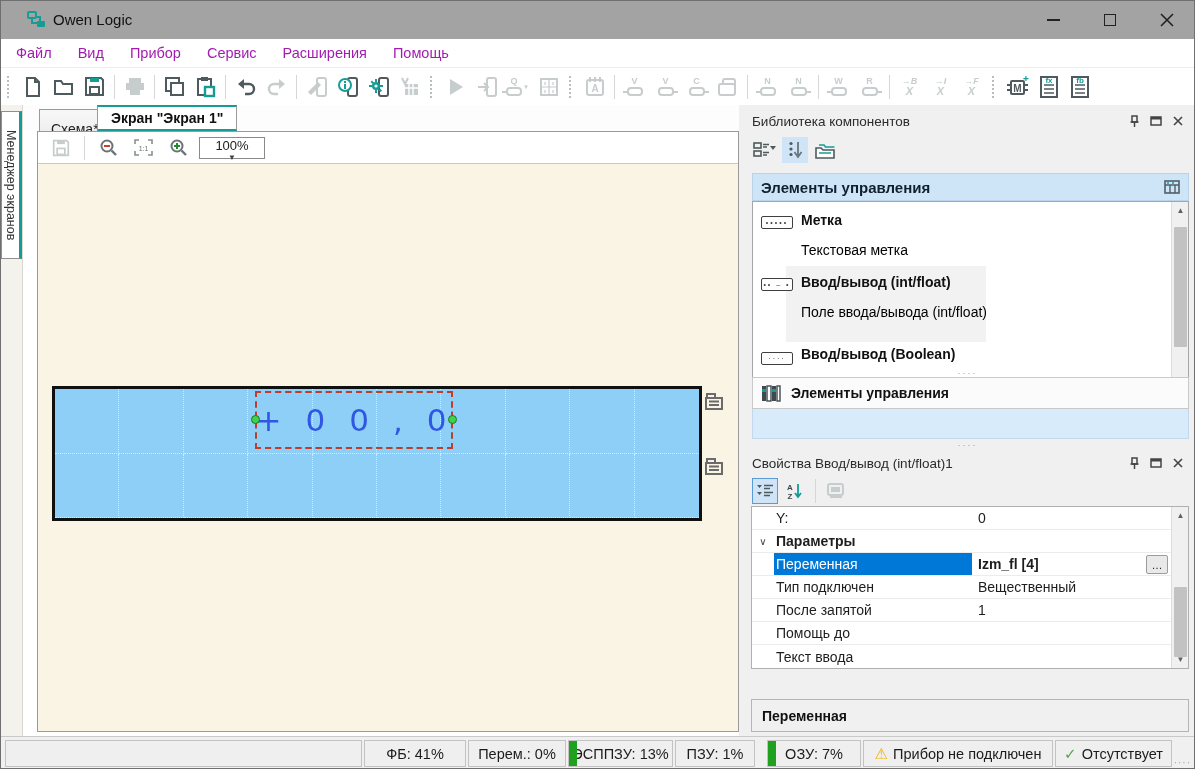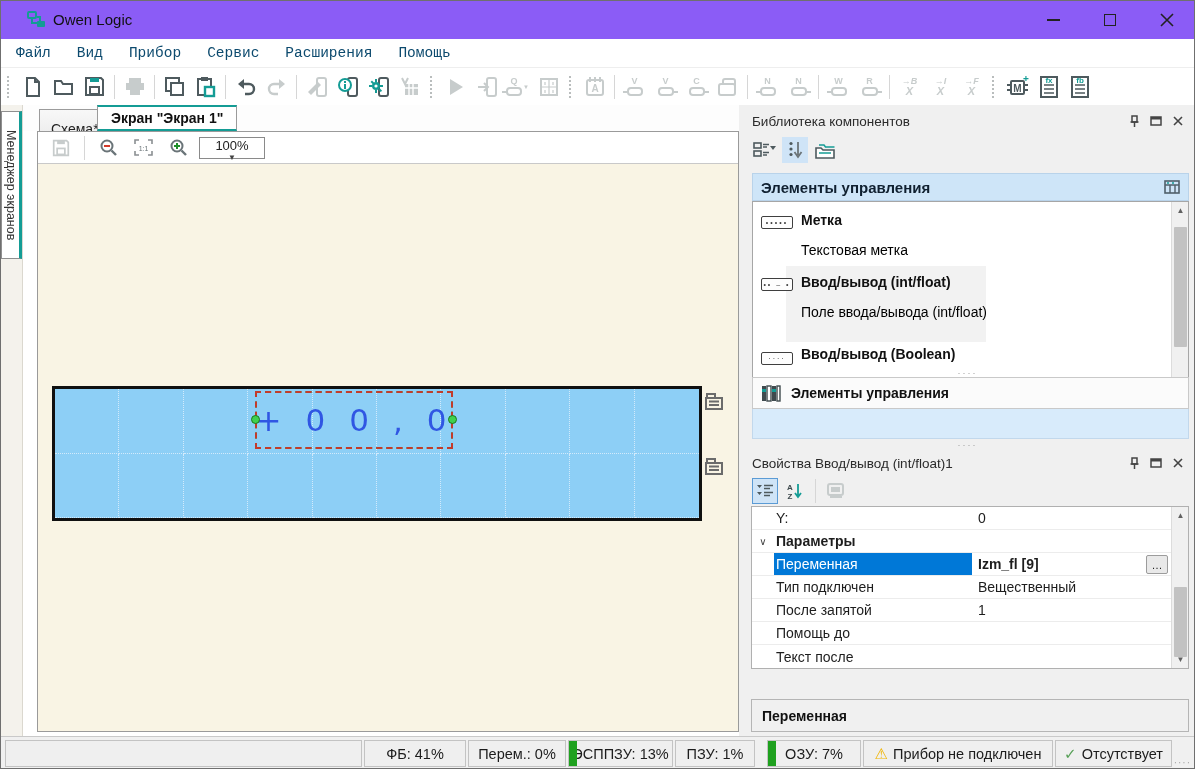--- a/index.html
+++ b/index.html
@@ -1,29 +1,29 @@
 <!DOCTYPE html>
 <html><head>
 <meta charset="utf-8">
 <style>
   * { margin:0; padding:0; box-sizing:border-box; }
   html,body { width:1195px; height:769px; }
   body { font-family:"Liberation Sans","DejaVu Sans",sans-serif; background:#fff; color:#1b1b1b; overflow:hidden; position:relative; border:1px solid #6f6f6f; }
   .abs { position:absolute; }
 
   
-  .titlebar { left:0; top:0; width:100%; height:38px; background:#8b5cf6; }
+  .titlebar { left:0; top:0; width:100%; height:38px; background:#a3a3a3; }
   .apptitle { left:52px; top:10px; font-size:15px; color:#111; }
   .winbtn { top:0; width:56px; height:38px; display:flex; align-items:center; justify-content:center; cursor:default; }
   .minline { width:13px; height:2px; background:#222; }
   .maxbox { width:12px; height:12px; border:1.5px solid #222; }
 
   
   .menubar { left:0; top:38px; width:100%; height:28px; background:#fff; display:flex; align-items:center; padding-left:2px; }
-  .menuitem { font-size:14.5px; padding:4px 13px; color:#0c4a6e;font-family:Liberation Mono, monospace; }
+  .menuitem { font-size:14.5px; padding:4px 13px; color:#a21caf; }
 
   
   .toolbar { left:0; top:66px; width:100%; height:38px; background:#fff; border-top:1px solid #eee; display:flex; align-items:center; padding-left:2px; gap:2px; }
   .ti { width:29px; height:30px; display:flex; align-items:center; justify-content:center; position:relative; flex:none; }
   .sep { width:1px; height:24px; background:#d6d6d6; margin:0 3px; flex:none; }
   .tgrip { width:5px; height:22px; border-left:2px dotted #b9bdbd; margin:0 4px; flex:none; }
   .dk { color:#4e5a5e; } .dis { color:#c7cccc; }
   svg { display:block; }
   .lb { display:flex; flex-direction:column; align-items:center; line-height:1; }
   .lb .lt { font-size:9px; font-weight:bold; font-style:normal; }
@@ -608,41 +608,41 @@
       <span class="plabel">Y:</span>
       <span class="pvalue">0</span>
     </div>
     <div class="prow cat">
       <span class="pgut">∨</span>
       <span class="plabel">Параметры</span>
     </div>
     <div class="prow sel">
       <span class="pgut"></span>
       <span class="plabel">Переменная</span>
-      <span class="pvalue">Izm_fl [9]</span>
+      <span class="pvalue">Izm_fl [4]</span>
       <span class="ellbtn">…</span>
     </div>
     <div class="prow">
       <span class="pgut"></span>
       <span class="plabel">Тип подключен</span>
       <span class="pvalue">Вещественный</span>
     </div>
     <div class="prow">
       <span class="pgut"></span>
       <span class="plabel">После запятой</span>
       <span class="pvalue">1</span>
     </div>
     <div class="prow">
       <span class="pgut"></span>
       <span class="plabel">Помощь до</span>
       <span class="pvalue"></span>
     </div>
     <div class="prow" style="border-bottom:none">
       <span class="pgut"></span>
-      <span class="plabel">Текст после</span>
+      <span class="plabel">Текст ввода</span>
       <span class="pvalue"></span>
     </div>
     <div class="vscroll">
       <span class="sarrow" style="top:0">▲</span>
       <span class="sthumb" style="top:80px;height:70px"></span>
       <span class="sarrow" style="bottom:0">▼</span>
     </div>
   </div>
 
   <div class="descbox" style="top:594px">

